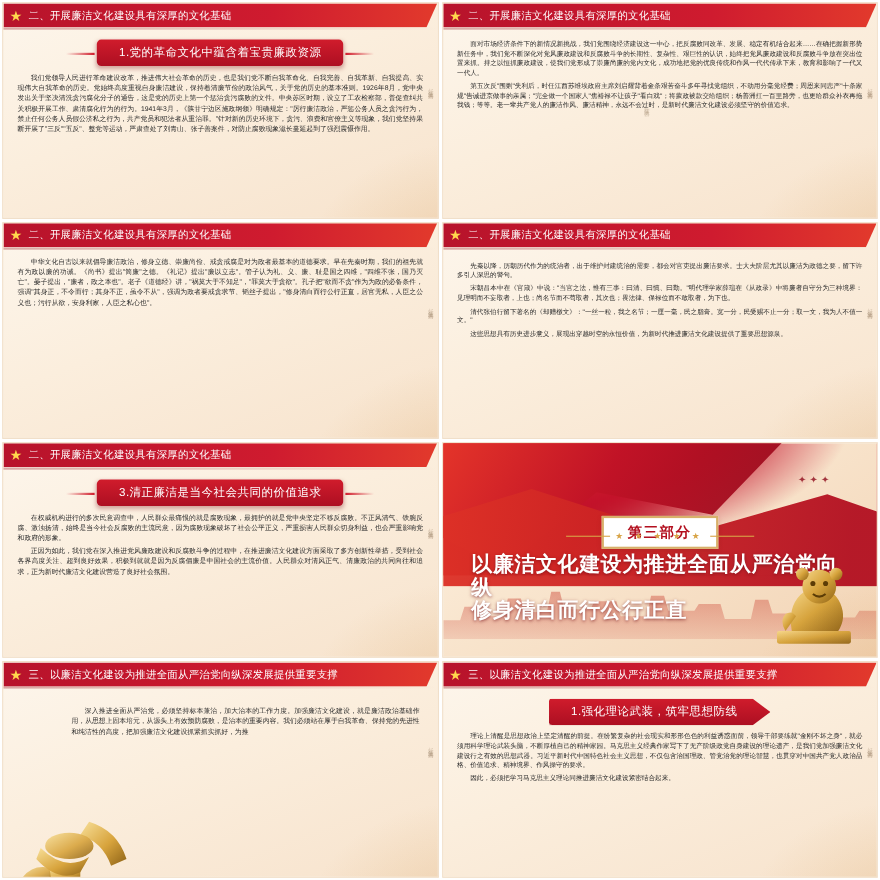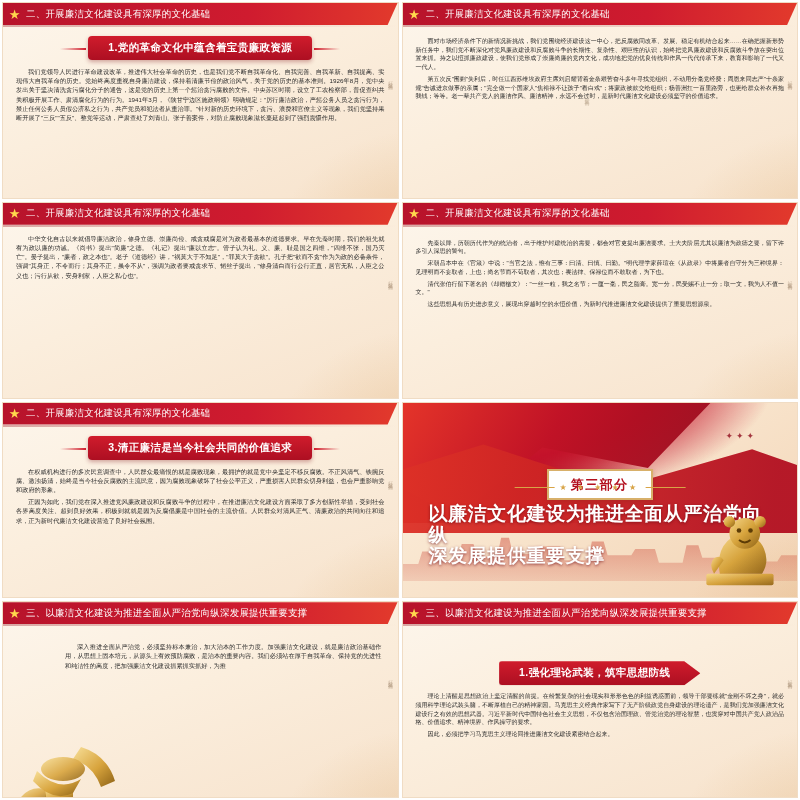--- a/index.html
+++ b/index.html
@@ -79,21 +79,21 @@
   .ribbon-row {
     display: flex;
     justify-content: center;
     margin-top: 9px;
   }
   .ribbon {
     position: relative;
     background: linear-gradient(180deg, #d01c2c, #ad0f22);
     color: #fff;
     font-size: 10.5px;
-    font-weight: bold;
+    font-weight: normal;
     padding: 5px 20px;
     border-radius: 4px;
     box-shadow: 0 2px 4px rgba(130,20,25,.35);
     white-space: nowrap;
     letter-spacing: .4px;
   }
   .ribbon::before, .ribbon::after {
     content: "";
     position: absolute;
     top: 50%;
@@ -101,21 +101,20 @@
     background: linear-gradient(90deg, rgba(208,28,44,0), #d01c2c);
   }
   .ribbon::before { left: -28px; }
   .ribbon::after { right: -28px; transform: scaleX(-1); }
 
   
   .ribbon.arrow {
     clip-path: polygon(0 0, 92% 0, 100% 50%, 92% 100%, 0 100%);
     padding-right: 30px;
     border-radius: 3px 0 0 3px;
-    margin-top: 26px;
   }
 
   
   .body {
     padding: 7px 13px 8px 13px;
     position: relative;
     z-index: 2;
   }
   .body p {
     margin: 0 0 3px 0;
@@ -340,21 +339,21 @@
     <div class="part-city"></div>
 
     <div class="part-box">
       <span>第三部分</span>
     </div>
     <div class="part-stars">
       <span class="ln"></span><i>★ ★ ★ ★ ★</i><span class="ln"></span>
     </div>
     <div class="part-title">
       <div>以廉洁文化建设为推进全面从严治党向纵</div>
-      <div>深发展提供重要支撑</div>
+      <div>修身清白而行公行正直</div>
     </div>
 
     <svg class="lion" viewBox="0 0 100 100">
       <defs>
         <linearGradient id="gold" x1="0" y1="0" x2="1" y2="1">
           <stop offset="0" stop-color="#f6d78a"></stop>
           <stop offset="0.5" stop-color="#d6a33c"></stop>
           <stop offset="1" stop-color="#8f6316"></stop>
         </linearGradient>
       </defs>

